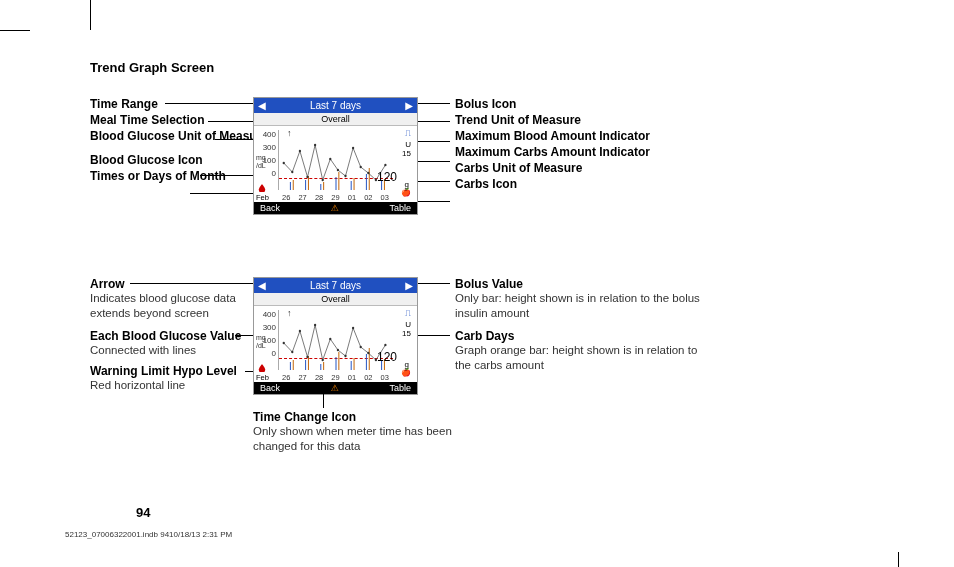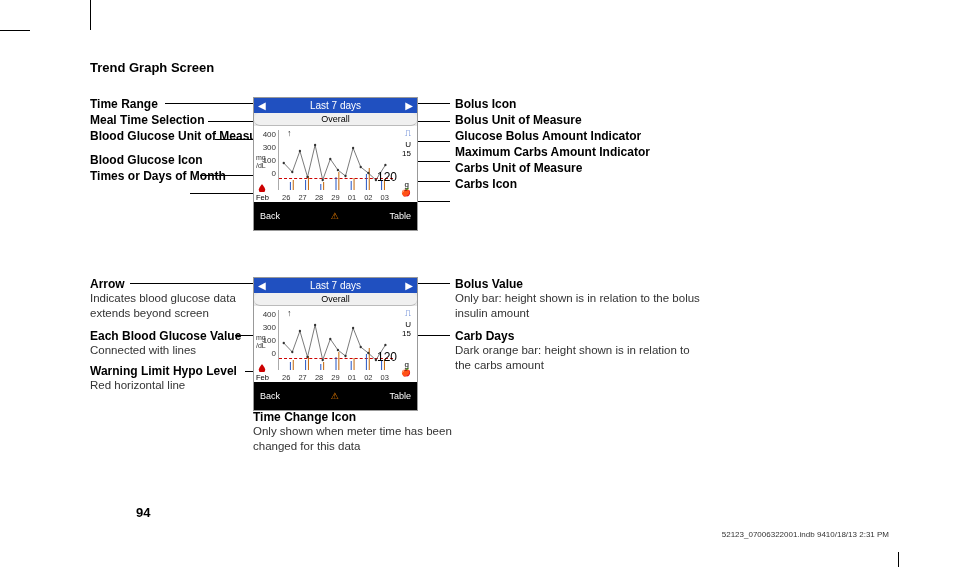--- a/index.html
+++ b/index.html
@@ -75,21 +75,20 @@
     font-size: 10px;
   }
   .dev-header .tri-l { left: 4px; }
   .dev-header .tri-r { right: 4px; }
   .dev-sub {
     background: #f0f0f0;
     text-align: center;
     padding: 1px 0;
     font-size: 9px;
     border-bottom: 1px solid #bbb;
-    border-radius: 6px;
   }
   .dev-chart {
     position: relative;
     height: 76px;
     background: #fff;
   }
   .y-axis {
     position:absolute; left:0; top:2px; width:22px;
     font-size:8px; color:#333; text-align:right;
   }
@@ -115,40 +114,40 @@
   .x-month { position:absolute; left:2px; bottom:0; font-size:7.5px; width:22px; }
   .bolus-icon-d { position:absolute; right:6px; top:2px; font-size:9px; color:#2050c0; }
   .u-lbl { position:absolute; right:6px; top:14px; font-size:8px; }
   .max-bolus { position:absolute; right:6px; top:23px; font-size:8px; }
   .max-carbs { position:absolute; right:20px; top:44px; font-size:12px;text-align:right; }
   .g-lbl { position:absolute; right:8px; top:54px; font-size:8px; }
   .carbs-icon-d { position:absolute; right:6px; top:62px; font-size:8px; color:#c06000; }
   .dev-footer {
     background: #000; color:#fff;
     display:flex; justify-content:space-between;
-    padding: 9px 6px;
+    padding: 1px 6px;
     font-size:9px;
   }
   .warn-ico { color:#ff8800; }
 
   .hypo-line {
     position:absolute; left:0; right:0; top:48px;
     border-top: 1px dashed #cc0000;
   }
   .arrow-up { position:absolute; left:8px; top:-2px; font-size:9px; color:#333; }
 
   svg.plotsvg { position:absolute; left:0; top:0; width:100%; height:100%; }
 
   .page-num {
     position:absolute; left:90px; top:505px;
     font-weight:bold; font-size:13px;margin-left:46px;
   }
   .footer-line {
     position:absolute; left:65px; right:65px; top:530px;
-    display:flex; justify-content:flex-end;
+    display:flex; justify-content:flex-start;
     font-size:8px; color:#333;
   }
   .crop-br-v { position:absolute; bottom:0; right:55px; width:1px; height:15px; background:#000; }
 </style>
 </head>
 <body>
 
 <div class="crop-top-h"></div>
 <div class="crop-top-v"></div>
 
@@ -259,22 +258,22 @@
 
     <div class="leader-line" style="left:328px; top:6px; width:32px;"></div>
     <div class="leader-line" style="left:328px; top:24px; width:32px;"></div>
     <div class="leader-line" style="left:328px; top:44px; width:32px;"></div>
     <div class="leader-line" style="left:328px; top:64px; width:32px;"></div>
     <div class="leader-line" style="left:328px; top:84px; width:32px;"></div>
     <div class="leader-line" style="left:328px; top:104px; width:32px;"></div>
 
     <div class="right-labels" style="width:260px">
       <div class="label-item"><span class="label-bold">Bolus Icon</span></div>
-      <div class="label-item"><span class="label-bold">Bolus Unit of Measure</span></div>
-      <div class="label-item"><span class="label-bold">Glucose Bolus Amount Indicator</span></div>
+      <div class="label-item"><span class="label-bold">Trend Unit of Measure</span></div>
+      <div class="label-item"><span class="label-bold">Maximum Blood Amount Indicator</span></div>
       <div class="label-item"><span class="label-bold">Maximum Carbs Amount Indicator</span></div>
       <div class="label-item"><span class="label-bold">Carbs Unit of Measure</span></div>
       <div class="label-item"><span class="label-bold">Carbs Icon</span></div>
     </div>
   </div>
 
   <div class="diagram-block" style="height:180px">
     <div class="left-labels" style="width:160px">
       <div class="label-item"><span class="label-bold">Arrow</span><br><span class="label-sub">Indicates blood glucose data extends beyond screen</span></div>
       <div class="label-item" style="margin-top:8px"><span class="label-bold">Each Blood Glucose Value</span><br><span class="label-sub">Connected with lines</span></div>
@@ -370,21 +369,21 @@
         <span class="warn-ico">⚠</span>
         <span>Table</span>
       </div>
     </div>
 
     <div class="leader-line" style="left:328px; top:6px; width:32px;"></div>
     <div class="leader-line" style="left:328px; top:58px; width:32px;"></div>
 
     <div class="right-labels" style="width:250px">
       <div class="label-item"><span class="label-bold">Bolus Value</span><br><span class="label-sub">Only bar: height shown is in relation to the bolus insulin amount</span></div>
-      <div class="label-item" style="margin-top:8px"><span class="label-bold">Carb Days</span><br><span class="label-sub">Dark orange bar: height shown is in relation to the carbs amount</span></div>
+      <div class="label-item" style="margin-top:8px"><span class="label-bold">Carb Days</span><br><span class="label-sub">Graph orange bar: height shown is in relation to the carbs amount</span></div>
     </div>
 
     <div style="position:absolute; left:163px; top:133px; width:210px; font-size:12px;">
       <div style="position:absolute; left:70px; top:-20px; width:1px; height:18px; background:#000;"></div>
       <span class="label-bold">Time Change Icon</span><br>
       <span class="label-sub">Only shown when meter time has been changed for this data</span>
     </div>
   </div>
 </div>
 

